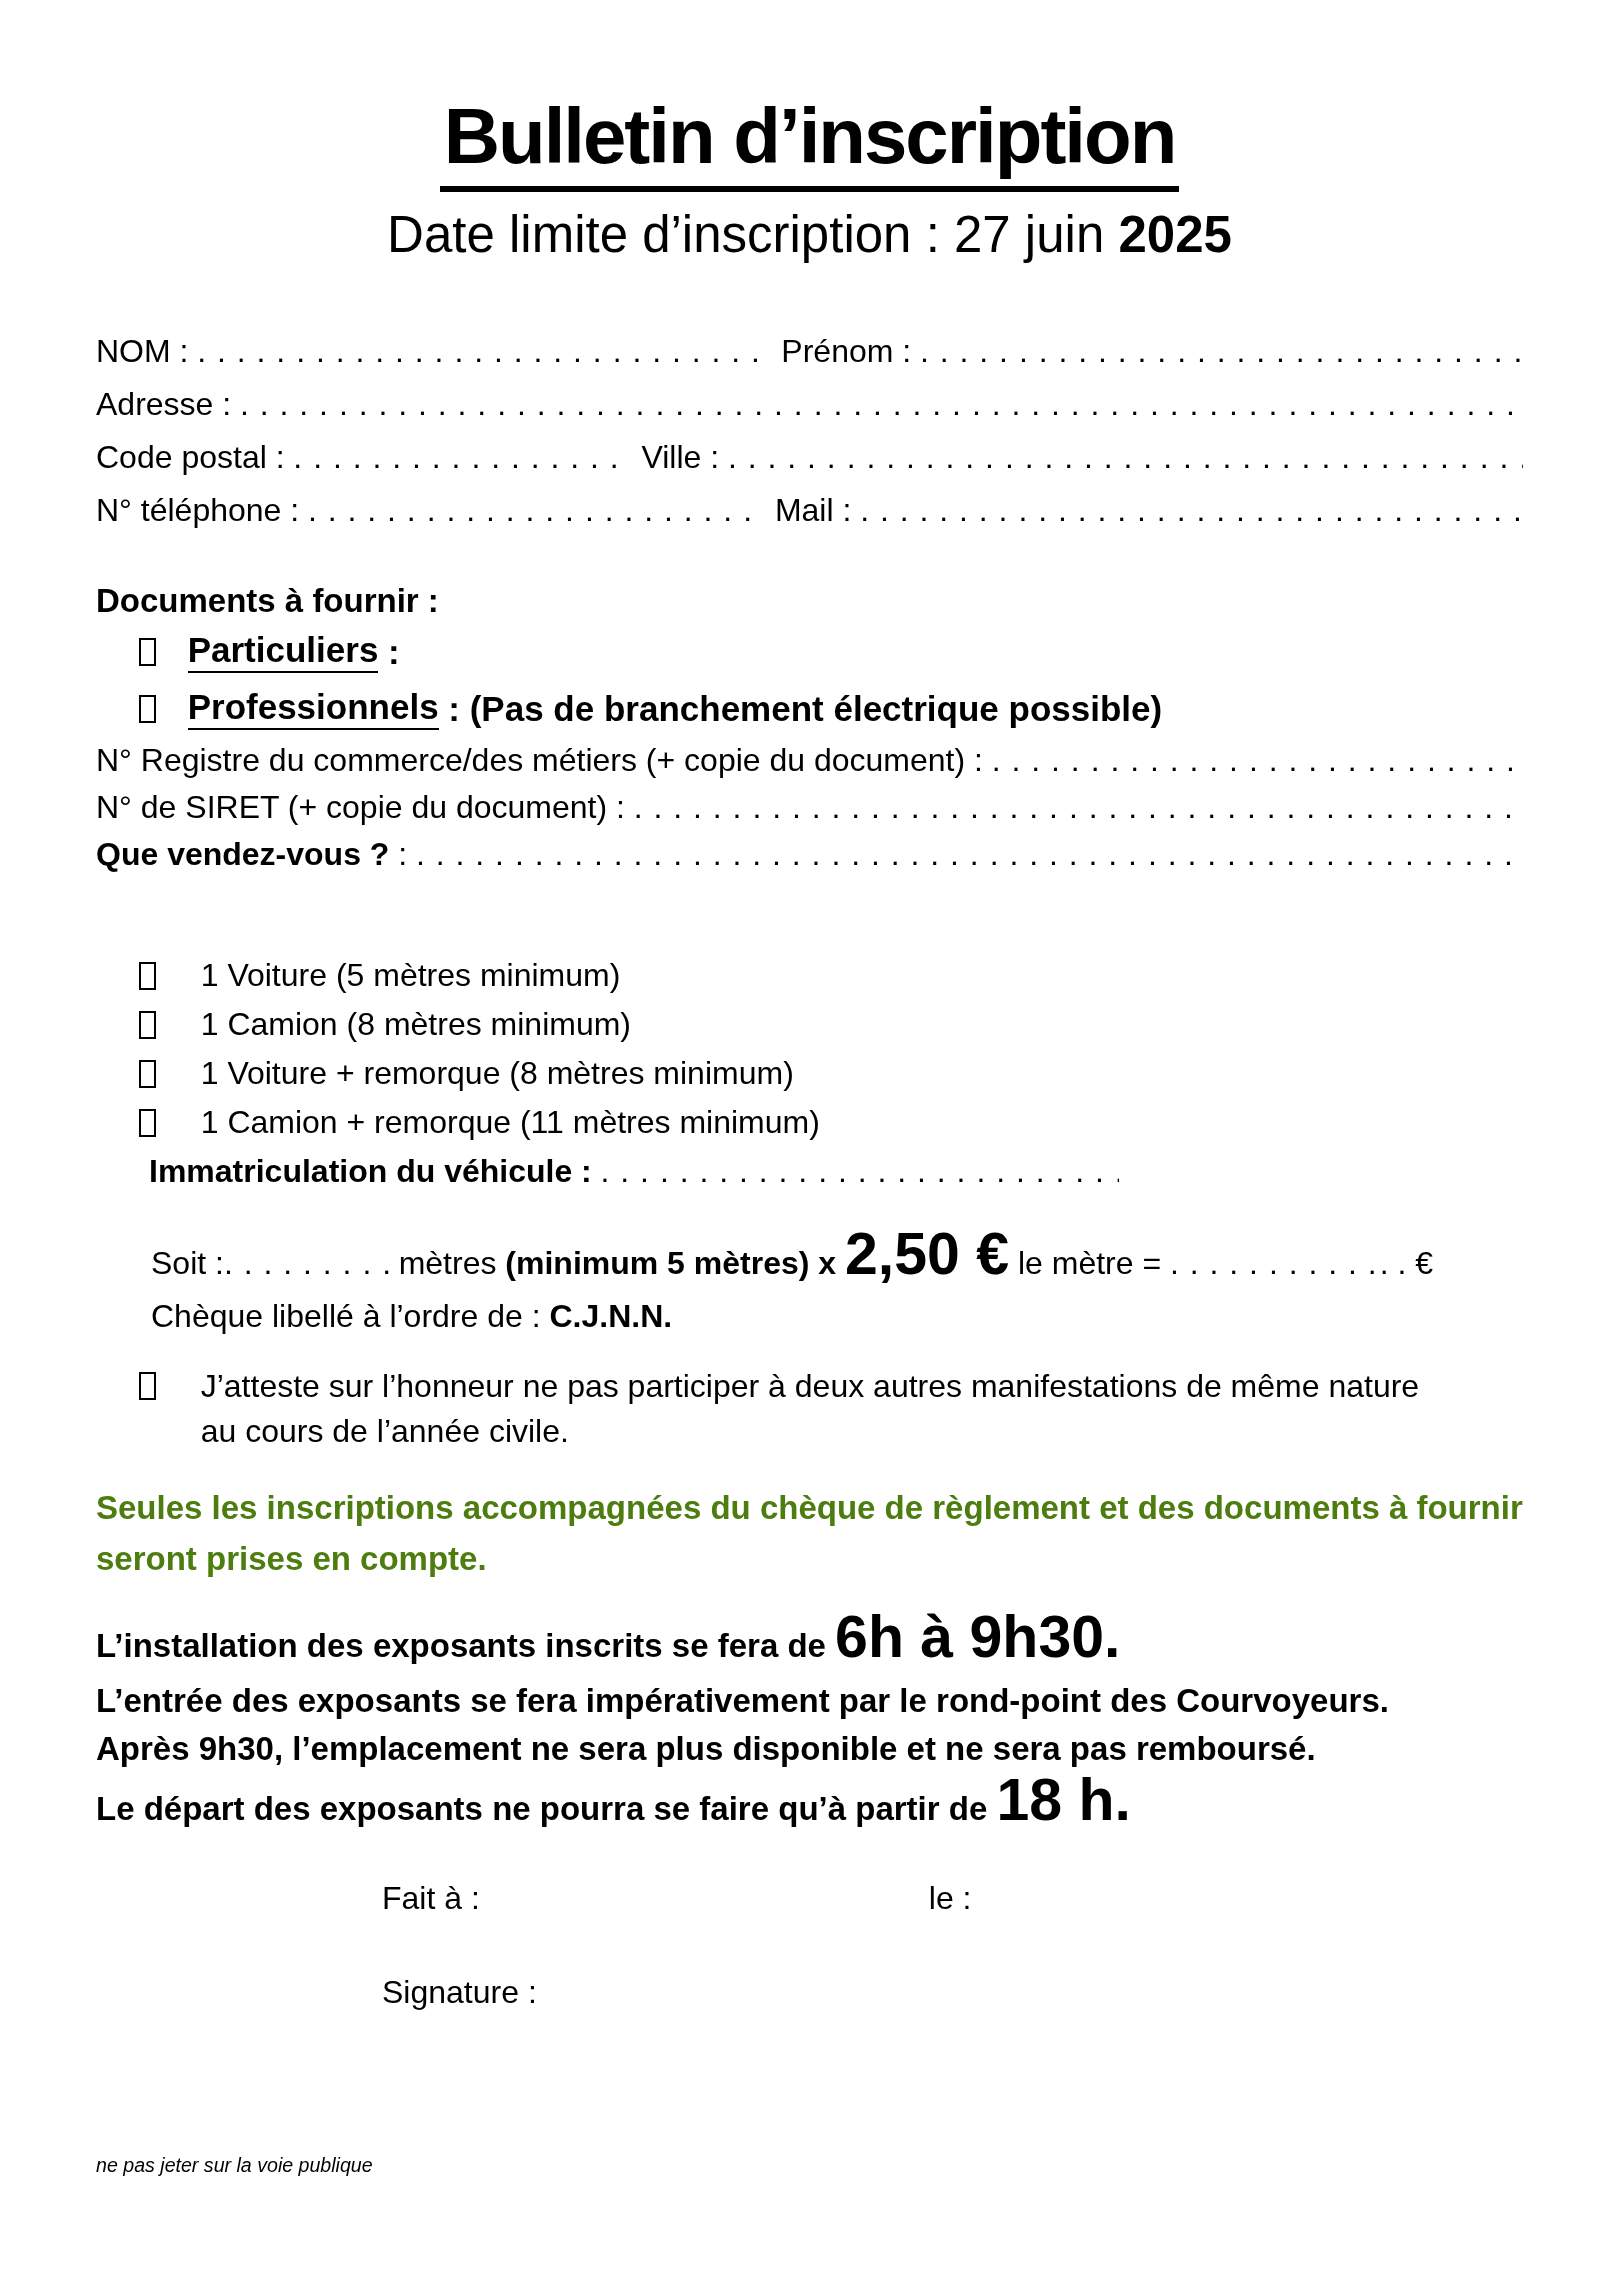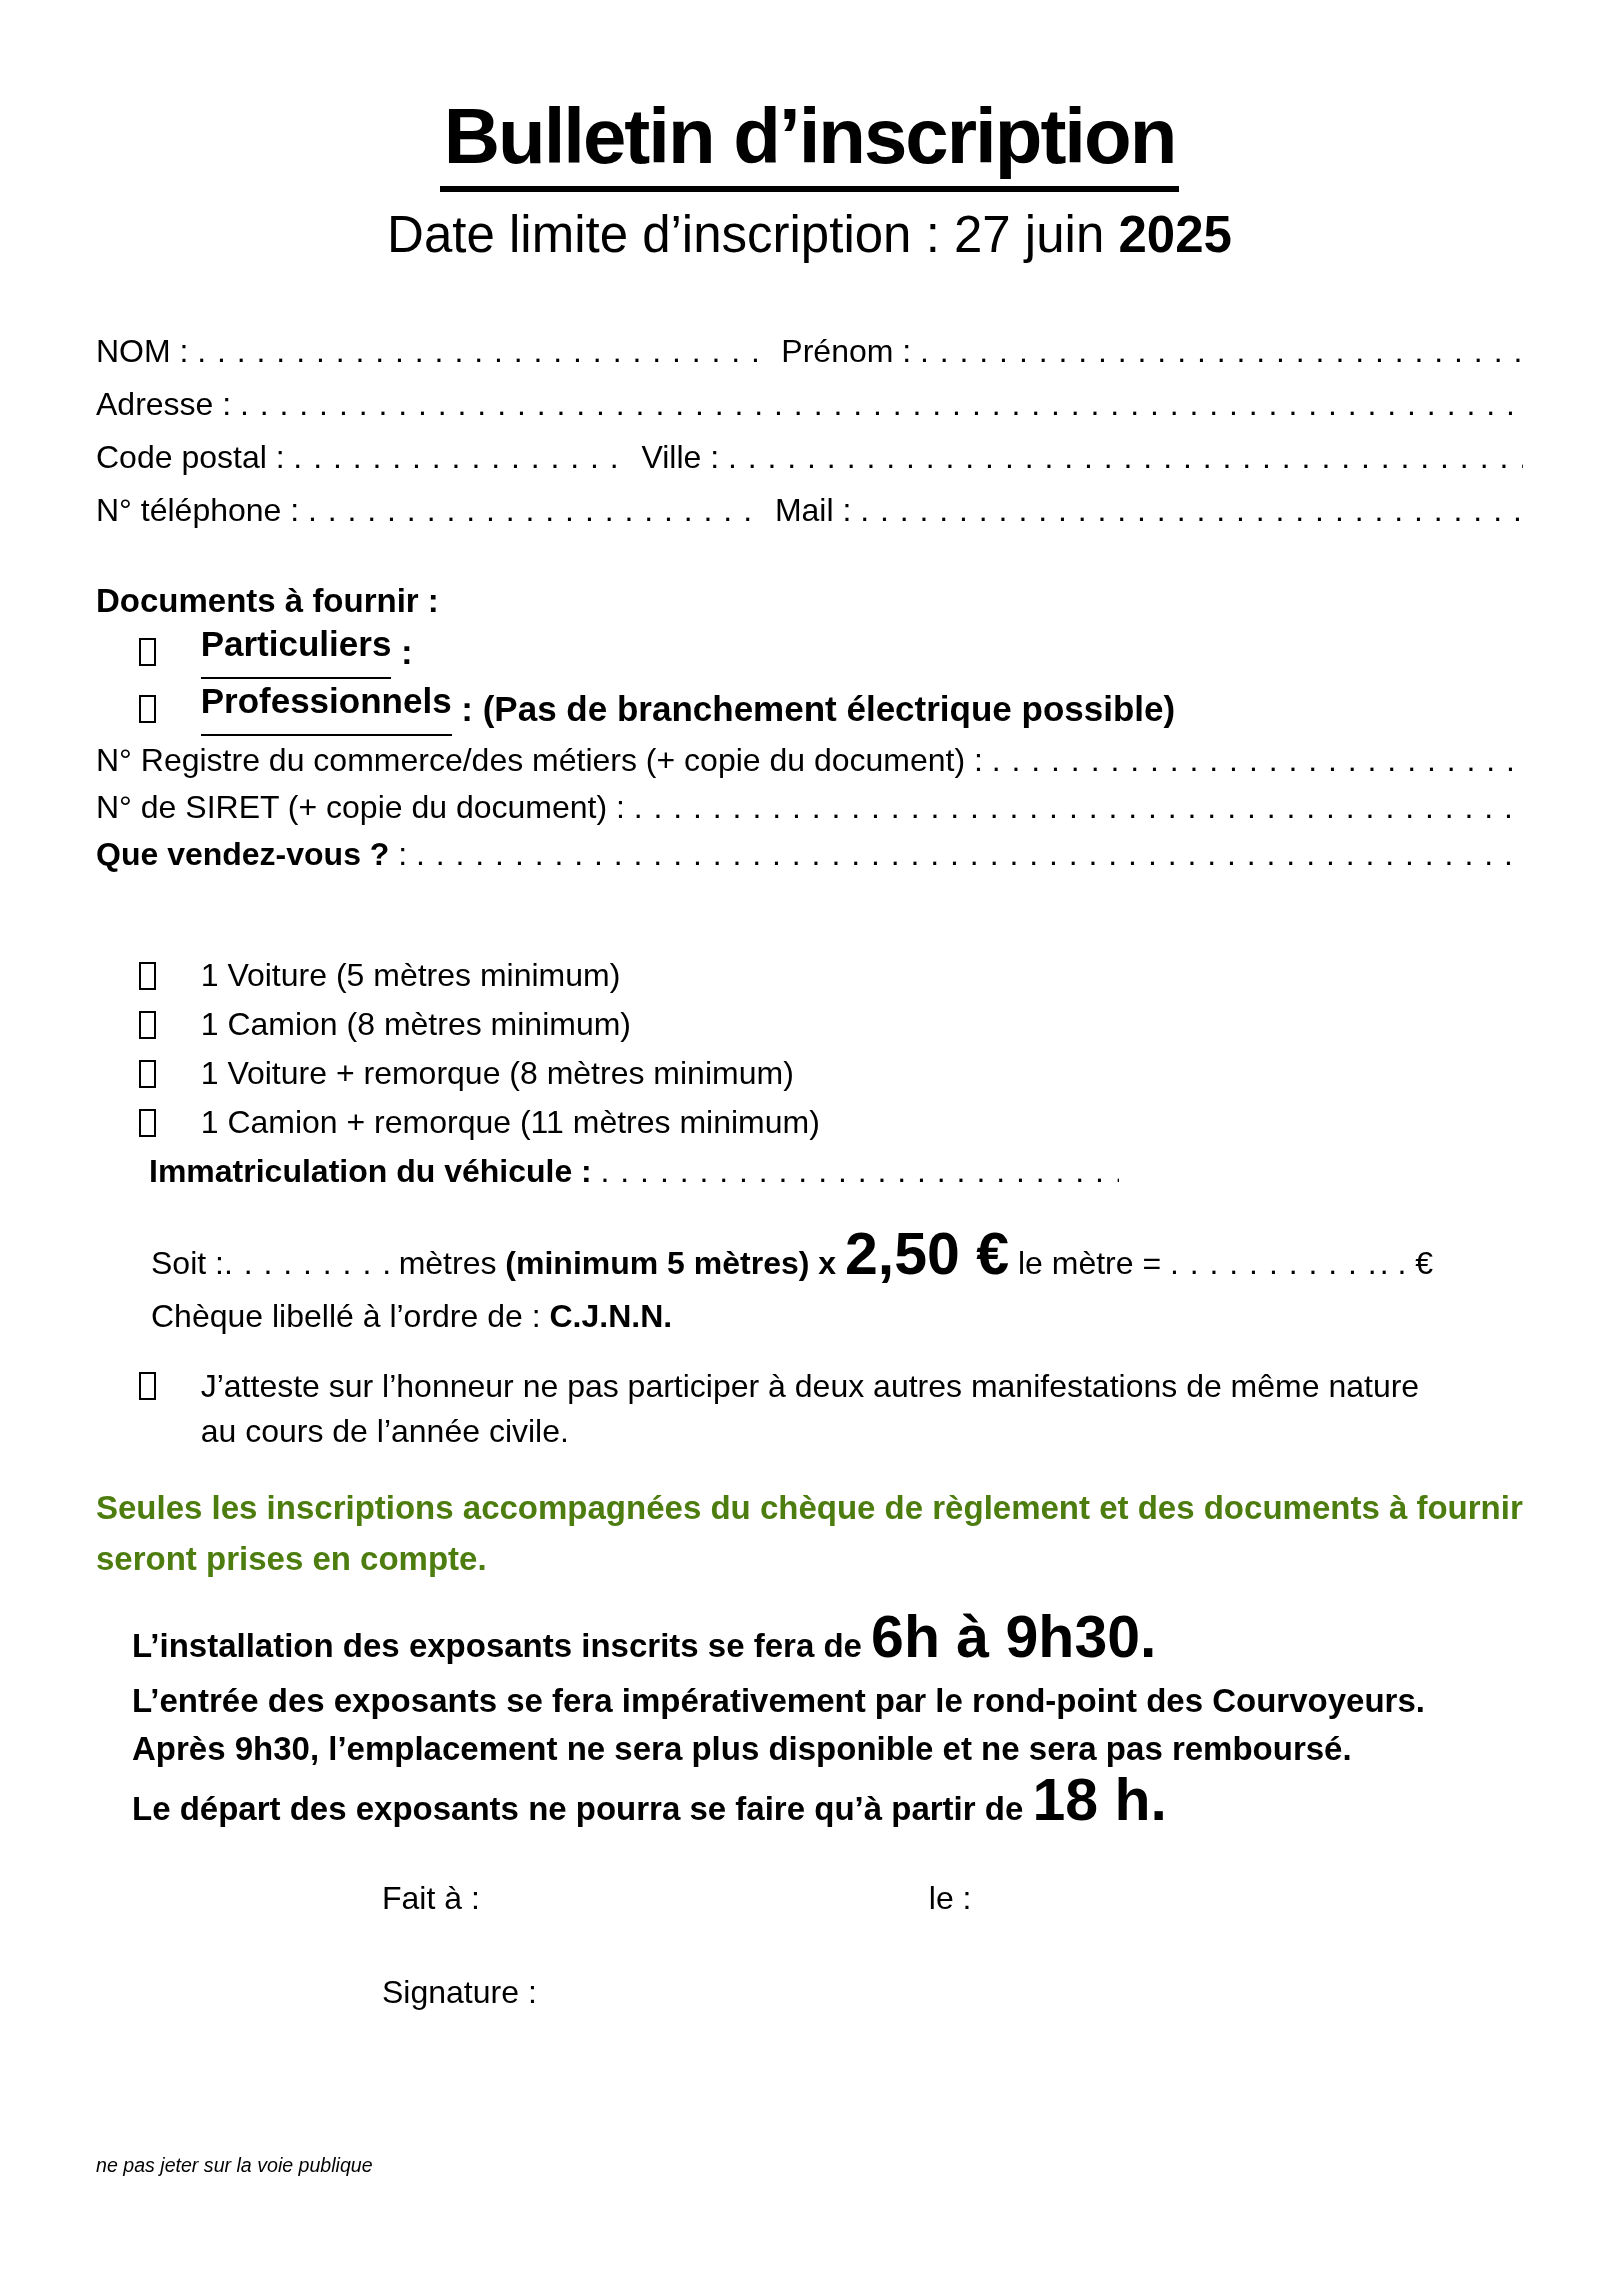--- a/index.html
+++ b/index.html
@@ -47,22 +47,22 @@
   .chk-row { display:flex; align-items:center; }
   .cbx {
     flex:0 0 auto;
     width:16.7px; height:28px;
     border:2px solid #000;
     margin-left:43px;
     background:#fff;
   }
   .chk-head { height:57px; }
   .chk-head .chk-label {
-    margin-left:45px; font-size:35px; font-weight:700;
-    border-bottom:2.9px solid #000; padding-bottom:13px;
+    margin-left:32px; font-size:35px; font-weight:700;
+    border-bottom:2.9px solid #000; padding-bottom:1px;
   }
   .chk-head .chk-suffix { font-size:35px; font-weight:700; white-space:pre; }
   .plain-line { font-size:32px; line-height:45px; }
   .docs .field { line-height:47px; }
   .lbl-bold { font-weight:700; }
 
   
   .vehicles { top:951px; }
   .veh-row { display:flex; align-items:center; height:49px; font-size:32px; }
   .veh-row .veh-label { margin-left:45px; }
@@ -81,21 +81,21 @@
 
   
   .atteste { top:1364px; display:flex; align-items:flex-start; }
   .atteste .cbx { margin-top:7.8px; }
   .atteste-text { margin-left:45px; font-size:32px; line-height:45px; width:1235px; }
 
   
   .warning { top:1482px; color:#4d7c0f; font-weight:700; font-size:33px; line-height:51px; }
 
   
-  .schedule { top:1607px;margin-left:36px; }
+  .schedule { top:1607px; }
   .sched-line { font-weight:700; font-size:33px; }
   .install { line-height:61px; }
   .entree { line-height:49px; }
   .apres  { line-height:47px; }
   .depart { line-height:57px; }
 
   
   .faitrow { top:1874px; display:flex; font-size:32px; line-height:49px; }
   .fait-label { margin-left:286px; }
   .le-label   { margin-left:449px; }

